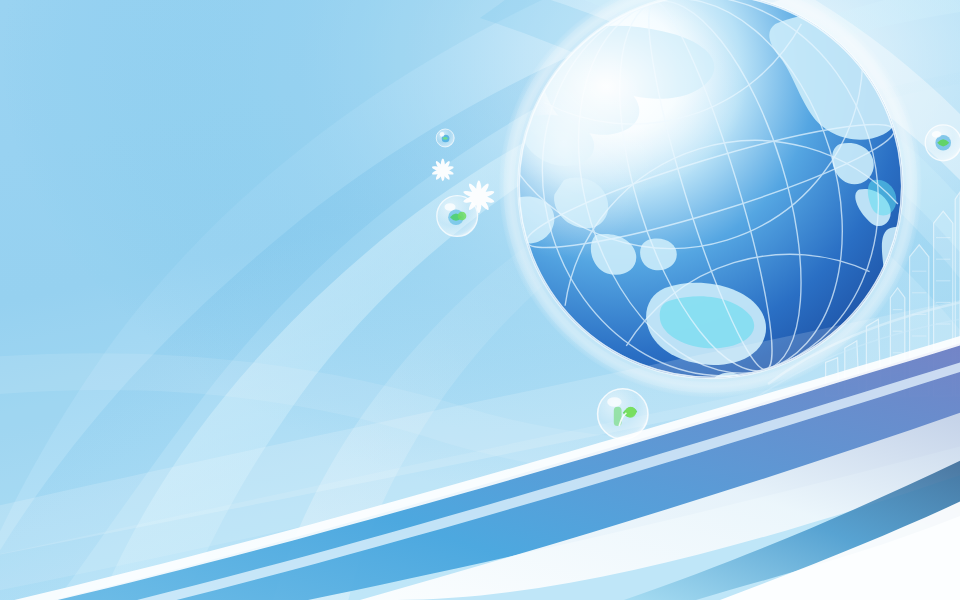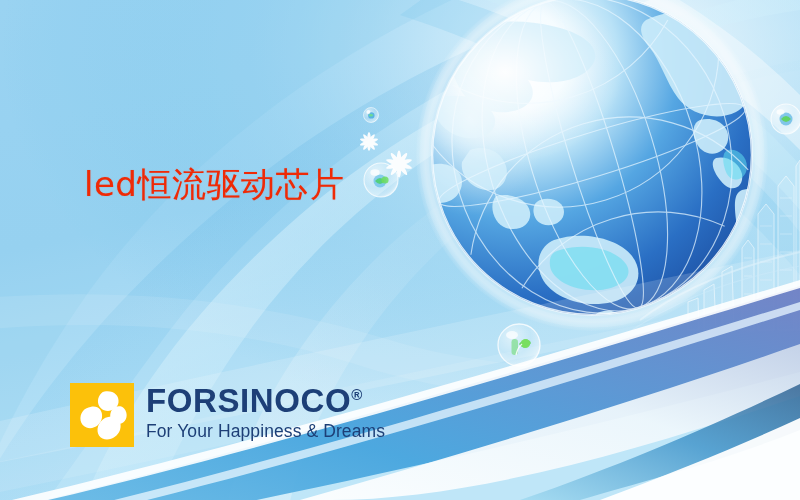--- a/index.html
+++ b/index.html
@@ -356,38 +356,16 @@
           <circle r="15" fill="url(#gBub)" stroke="#ffffff" stroke-opacity="0.75" stroke-width="1.1"></circle>
           <circle r="6.5" cx="0" cy="0" fill="#3fa9dd" opacity="0.6"></circle>
           <path d="M -5 0 q 5 -6 10 0 q -5 6 -10 0 Z" fill="#5ed45a" opacity="0.9"></path>
           <ellipse rx="4" ry="2.8" cx="-5.5" cy="-7" fill="#ffffff" opacity="0.75"></ellipse>
         </g>
       </g>
     </g>
   </svg>
 
   <div class="headline">
-    <span class="hl-line l1">led恒流驱动芯片</span>
   </div>
 
-  <div class="logo">
-    <div class="logo-mark">
-      <svg width="64" height="64" viewBox="0 0 64 64" aria-hidden="true">
-        <rect x="0" y="0" width="64" height="64" fill="#fcc10a"></rect>
-        <g fill="#ffffff">
-
-          <path d="M 34.5 8.5 C 43 7 49.5 12 48.5 19.5 C 47.6 26 40 29.5 34 27.2 C 28.5 25.1 26.5 18.8 29 13.6 C 30.3 10.9 32.1 8.9 34.5 8.5 Z"></path>
-
-          <path d="M 55.5 27.5 C 58.5 33.5 55.5 40.5 49 41 C 43.5 41.4 39.5 36.8 40.3 31.2 C 41 26 45.5 22.3 50.4 23.3 C 52.6 23.8 54.4 25.3 55.5 27.5 Z"></path>
-
-          <path d="M 20.5 24 C 27.5 22 33 27 32 34.5 C 31 42 23 47 16.5 44.5 C 10 42 8.5 33.5 13 28 C 15.2 25.3 17.8 24.7 20.5 24 Z"></path>
-
-          <path d="M 41 33.5 C 48 33 52.5 39.5 50 47 C 47.6 54.2 39 58.5 32.5 55.5 C 26.5 52.7 26 44.5 30.5 38.8 C 33.4 35.2 37.2 33.7 41 33.5 Z"></path>
-        </g>
-      </svg>
-    </div>
-    <div class="logo-text">
-      <span class="logo-word"><span>FORSINOCO</span><span class="reg">®</span></span>
-      <span class="logo-tag">For Your Happiness &amp; Dreams</span>
-    </div>
-  </div>
 
 </div>
 
 </body></html>

